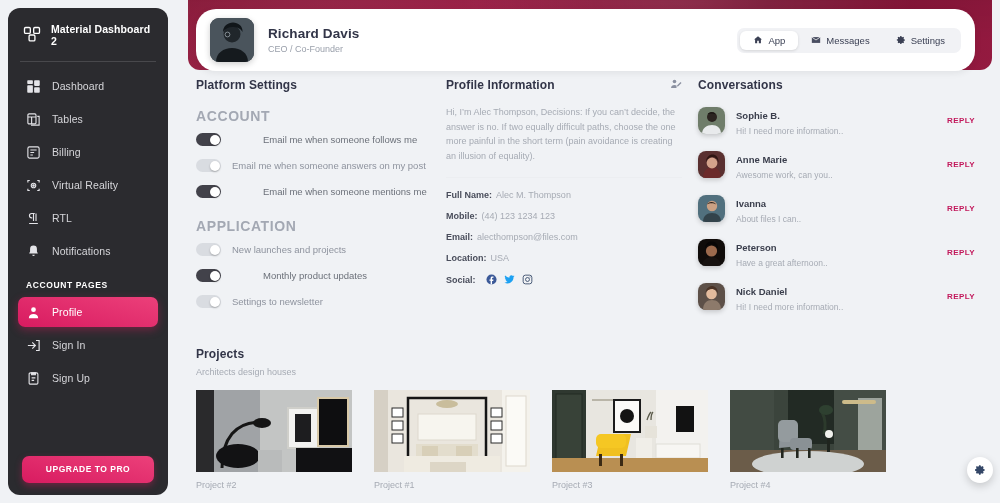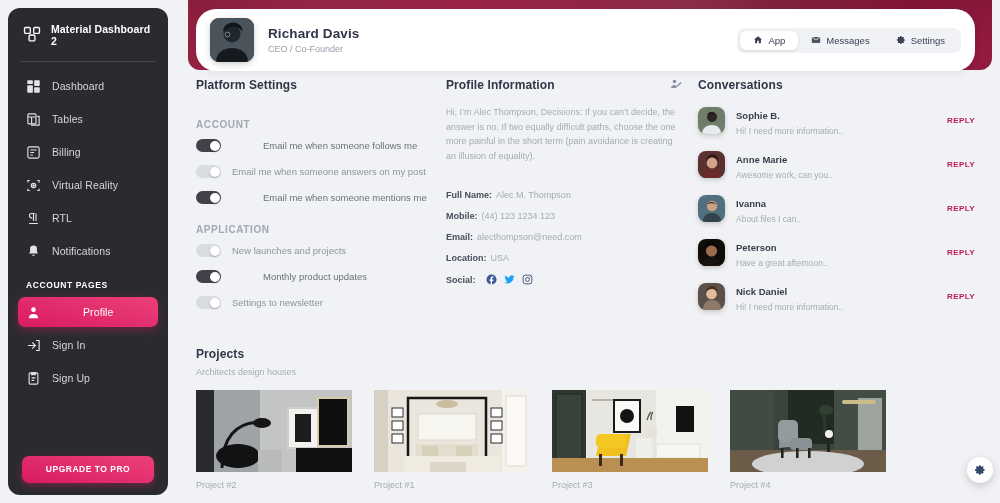--- a/index.html
+++ b/index.html
@@ -33,21 +33,21 @@
     display: flex; align-items: center; gap: 11px;
     height: 30px; padding: 0 8px;
     border-radius: 7px;
     margin-bottom: 3px;
     cursor: pointer;
   }
   .nav-item .ico { width: 15px; height: 15px; flex: 0 0 15px; display:flex; align-items:center; justify-content:center; }
   .nav-item .ico svg { width: 15px; height: 15px; display:block; }
   .nav-label { font-size: 10.5px; color: #d6d6da; letter-spacing: .1px; }
   .nav-item.active { background: linear-gradient(195deg, #ec407a, #d81b60); box-shadow: 0 3px 8px rgba(233,30,99,.35); }
-  .nav-item.active .nav-label { color: #fff; margin-left: 31px; }
+  .nav-item.active .nav-label { color: #fff; }
 
   .nav-section {
     font-size: 8.5px; font-weight: bold; letter-spacing: .6px;
     color: #fff; padding: 11px 8px 7px; text-transform: uppercase;
   }
 
   .upgrade-wrap { position: absolute; left: 0; right: 0; bottom: 12px; padding: 0 14px; }
   .upgrade-btn {
     display: block; width: 100%; height: 27px; line-height: 27px;
     text-align: center; border: none; cursor: pointer;
@@ -109,21 +109,21 @@
   .seg-item svg { width: 10px; height: 10px; display: block; }
 
   
   .content { position: absolute; left: 20px; right: 25px; top: 78px; }
   .cols { display: flex; }
   .col-1 { width: 250px; padding-right: 14px; }
   .col-2 { width: 252px; padding-right: 16px; }
   .col-3 { flex: 1; }
 
   .sec-title { font-size: 12px; font-weight: bold; color: #323548; letter-spacing: .1px; }
-  .sec-sub { font-size: 10px; font-weight: bold; letter-spacing: .6px; color: #a3a8b3; margin: 27px 0 9px; text-transform: uppercase; }
+  .sec-sub { font-size: 14px; font-weight: bold; letter-spacing: .6px; color: #a3a8b3; margin: 16px 0 9px; text-transform: uppercase; }
 
   .switch-row { display: flex; align-items: center; gap: 11px; margin-bottom: 13px; }
   .switch {
     width: 25px; height: 13px; border-radius: 7px; flex: 0 0 25px;
     position: relative; cursor: pointer;
   }
   .switch.on { background: #42424a; }
   .switch.off { background: #d9dce1; }
   .switch .knob {
     position: absolute; top: 1.5px; right: 1.5px;
@@ -407,21 +407,21 @@
           <p class="pi-desc">Hi, I’m Alec Thompson, Decisions: If you can’t decide, the answer is no. If two equally difficult paths, choose the one more painful in the short term (pain avoidance is creating an illusion of equality).</p>
           <div class="pi-rule"></div>
 
           <div class="pi-row">
             <b>Full Name:</b><span>Alec M. Thompson</span>
           </div>
           <div class="pi-row">
             <b>Mobile:</b><span>(44) 123 1234 123</span>
           </div>
           <div class="pi-row">
-            <b>Email:</b><span>alecthompson@need.com</span>
+            <b>Email:</b><span>alecthompson@files.com</span>
           </div>
           <div class="pi-row">
             <b>Location:</b><span>USA</span>
           </div>
 
           <div class="pi-social">
             <b>Social:</b>
             <span>
               <svg viewBox="0 0 24 24" fill="#3b5998">
                   <circle cx="12" cy="12" r="11"></circle>

